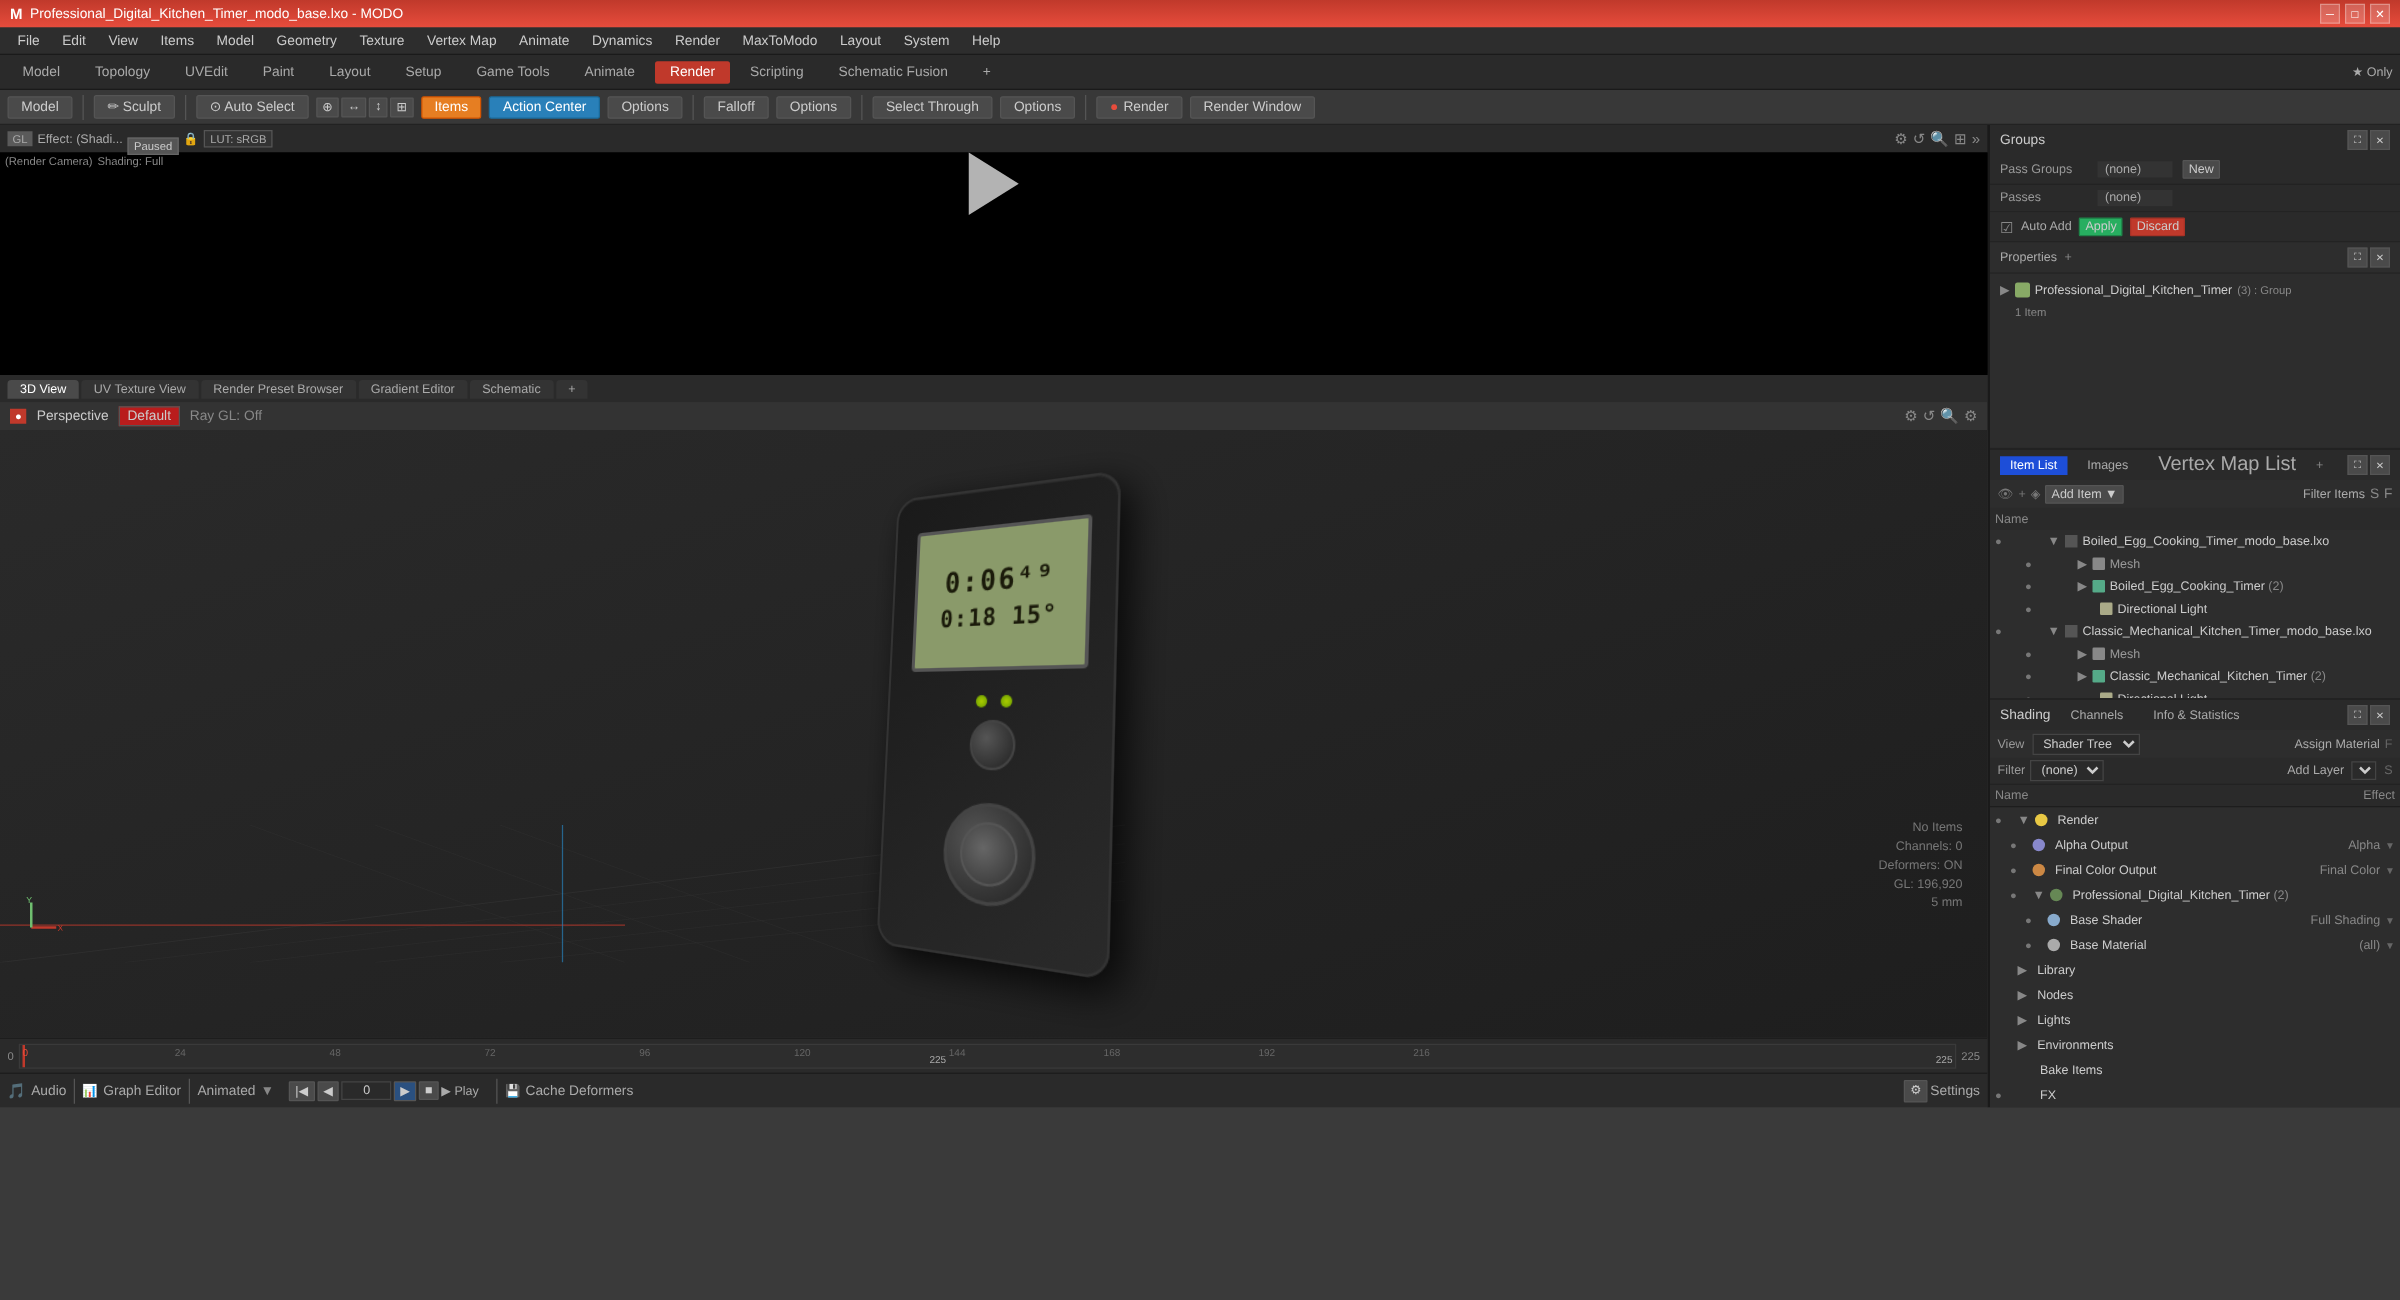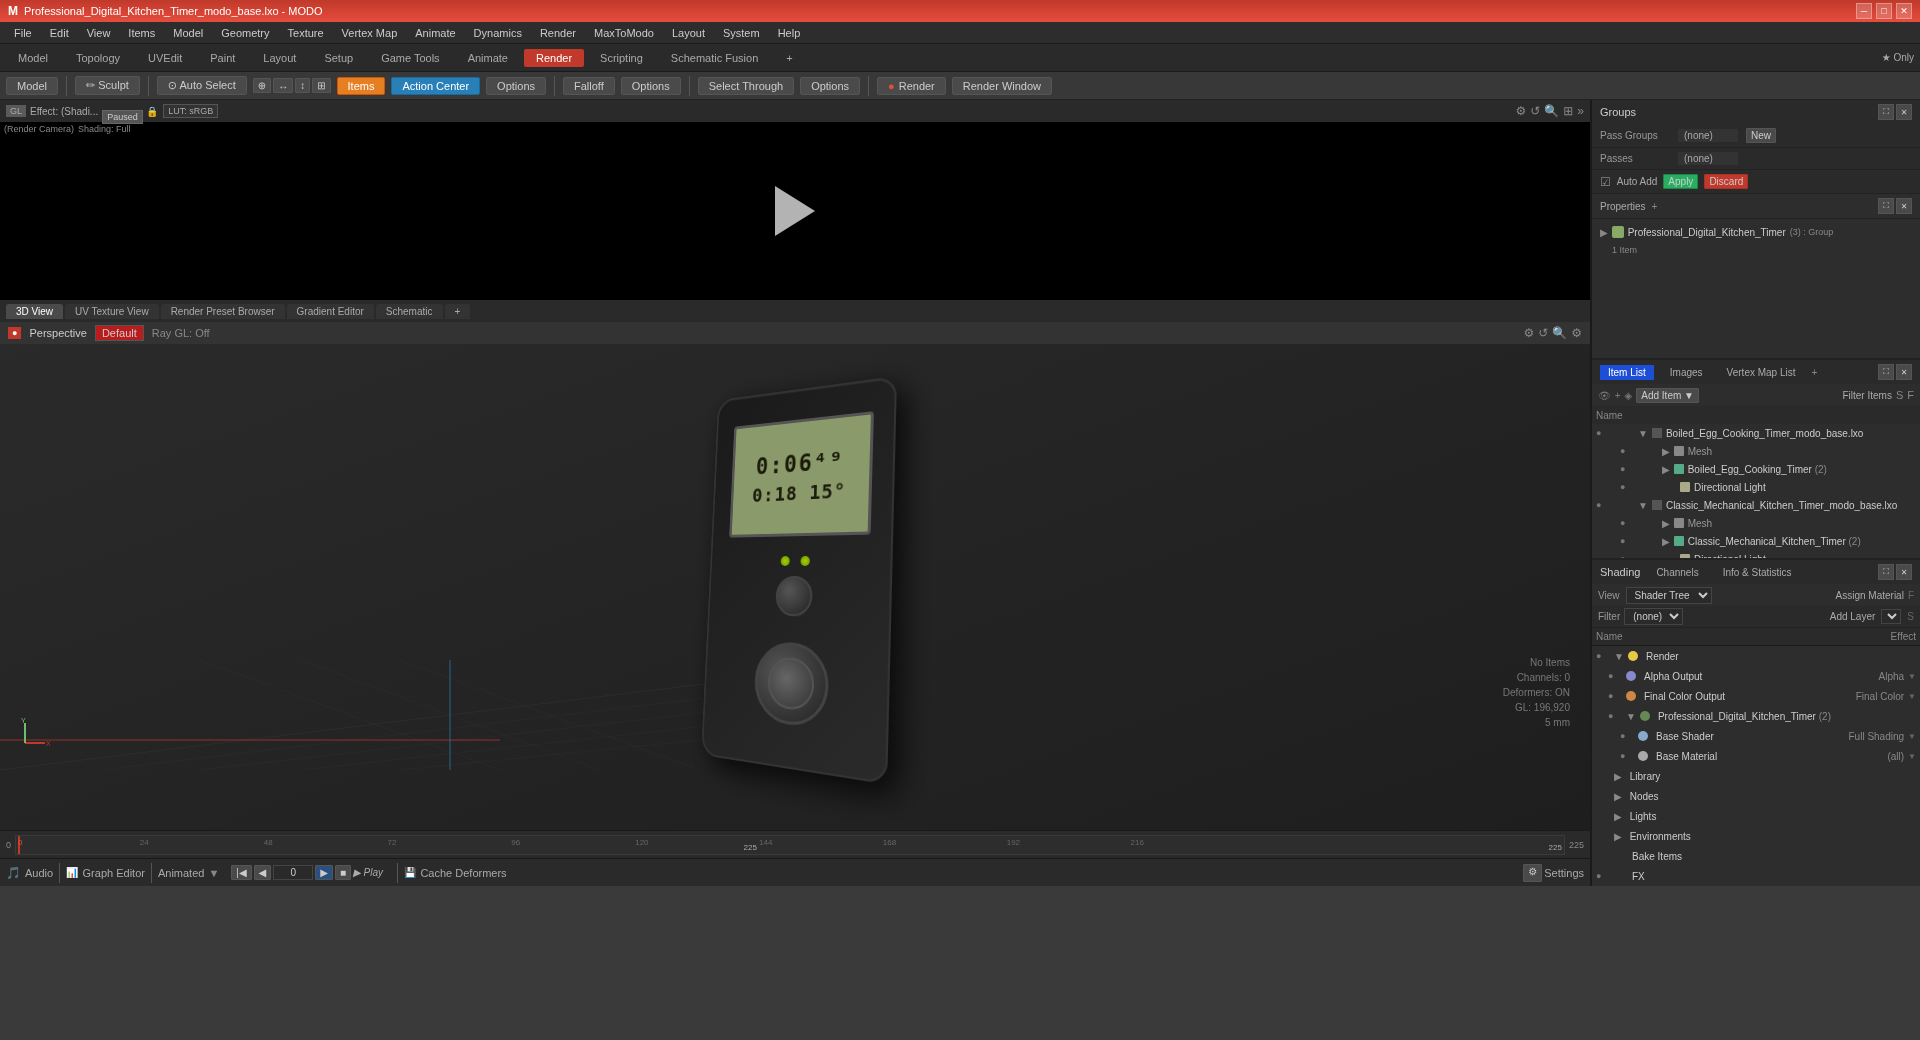--- a/index.html
+++ b/index.html
@@ -112,21 +112,20 @@
       align-items: center;
       padding: 0 6px;
       gap: 4px;
       font-size: 10px;
     }
     #render-canvas {
       width: 100%;
       height: calc(200px - 22px);
       background: #000;
       display: flex;
-      align-items: center;
       justify-content: center;
     }
     .play-btn {
       width: 0;
       height: 0;
       border-top: 25px solid transparent;
       border-bottom: 25px solid transparent;
       border-left: 40px solid rgba(255,255,255,0.7);
     }
     #viewport-tabs {
@@ -663,21 +662,21 @@
       <div class="sep"></div>
       <span style="color:#aaa;cursor:pointer;">Animated</span>
       <span style="color:#888;">▼</span>
 
       <div style="display:flex;gap:2px;align-items:center;margin:0 8px;">
         <div class="small-btn">|◀</div>
         <div class="small-btn">◀</div>
         <input type="text" value="0" style="width: 40px; background: rgb(42, 42, 42); border: 1px solid rgb(68, 68, 68); color: rgb(204, 204, 204); text-align: center; font-size: 10px; padding: 1px;">
         <div class="small-btn" style="background:#2a5080;">▶</div>
         <div class="small-btn">■</div>
-        <span style="color:#aaa;font-size:10px;font-style:italic;">▶ Play</span>
+        <span style="color:#aaa;font-size:10px;">▶ Play</span>
       </div>
       <div class="sep"></div>
       <span style="font-size:10px;">💾</span>
       <span style="color:#aaa;cursor:pointer;">Cache Deformers</span>
       <div style="margin-left:auto;display:flex;gap:2px;">
         <div class="small-btn">⚙</div>
         <span style="color:#aaa;cursor:pointer;line-height:18px;">Settings</span>
       </div>
     </div>
   </div>
@@ -740,21 +739,21 @@
     </div>
 
     <div id="item-list-panel">
       <div id="item-list-header">
         <div class="item-list-tab" style="background:#1d4ed8;padding:2px 8px;color:white;font-size:10px;">
           <span>Item List</span>
         </div>
         <div class="item-list-tab" style="padding:2px 8px;color:#aaa;font-size:10px;cursor:pointer;">
           <span>Images</span>
         </div>
-        <div class="item-list-tab" style="padding:2px 8px;color:#aaa;font-size:10px;cursor:pointer;">
+        <div class="item-list-tab" style="padding:2px 8px;color:#aaa;font-size:16px;cursor:pointer;">
           <span>Vertex Map List</span>
         </div>
         <span style="color:#888;font-size:10px;cursor:pointer;">+</span>
         <div class="right-panel-icons">
           <div class="panel-icon-btn">⛶</div>
           <div class="panel-icon-btn">✕</div>
         </div>
       </div>
       <div id="item-list-toolbar">
 

